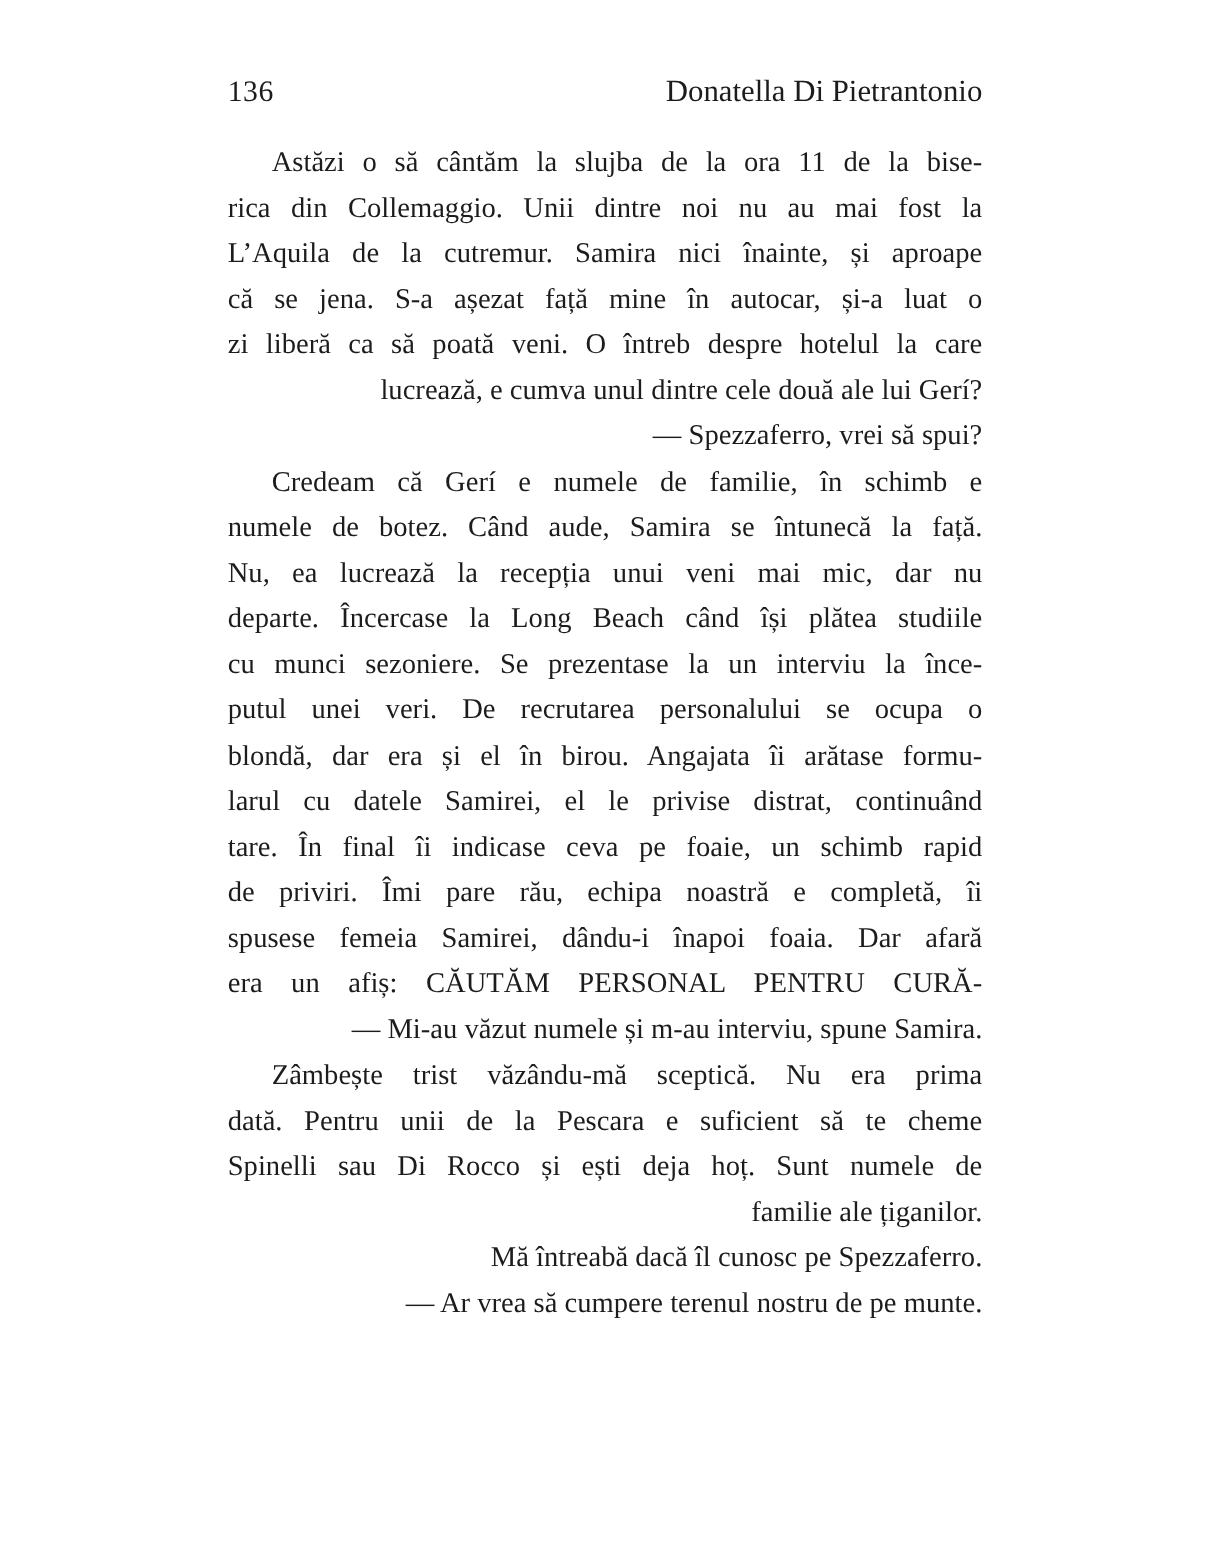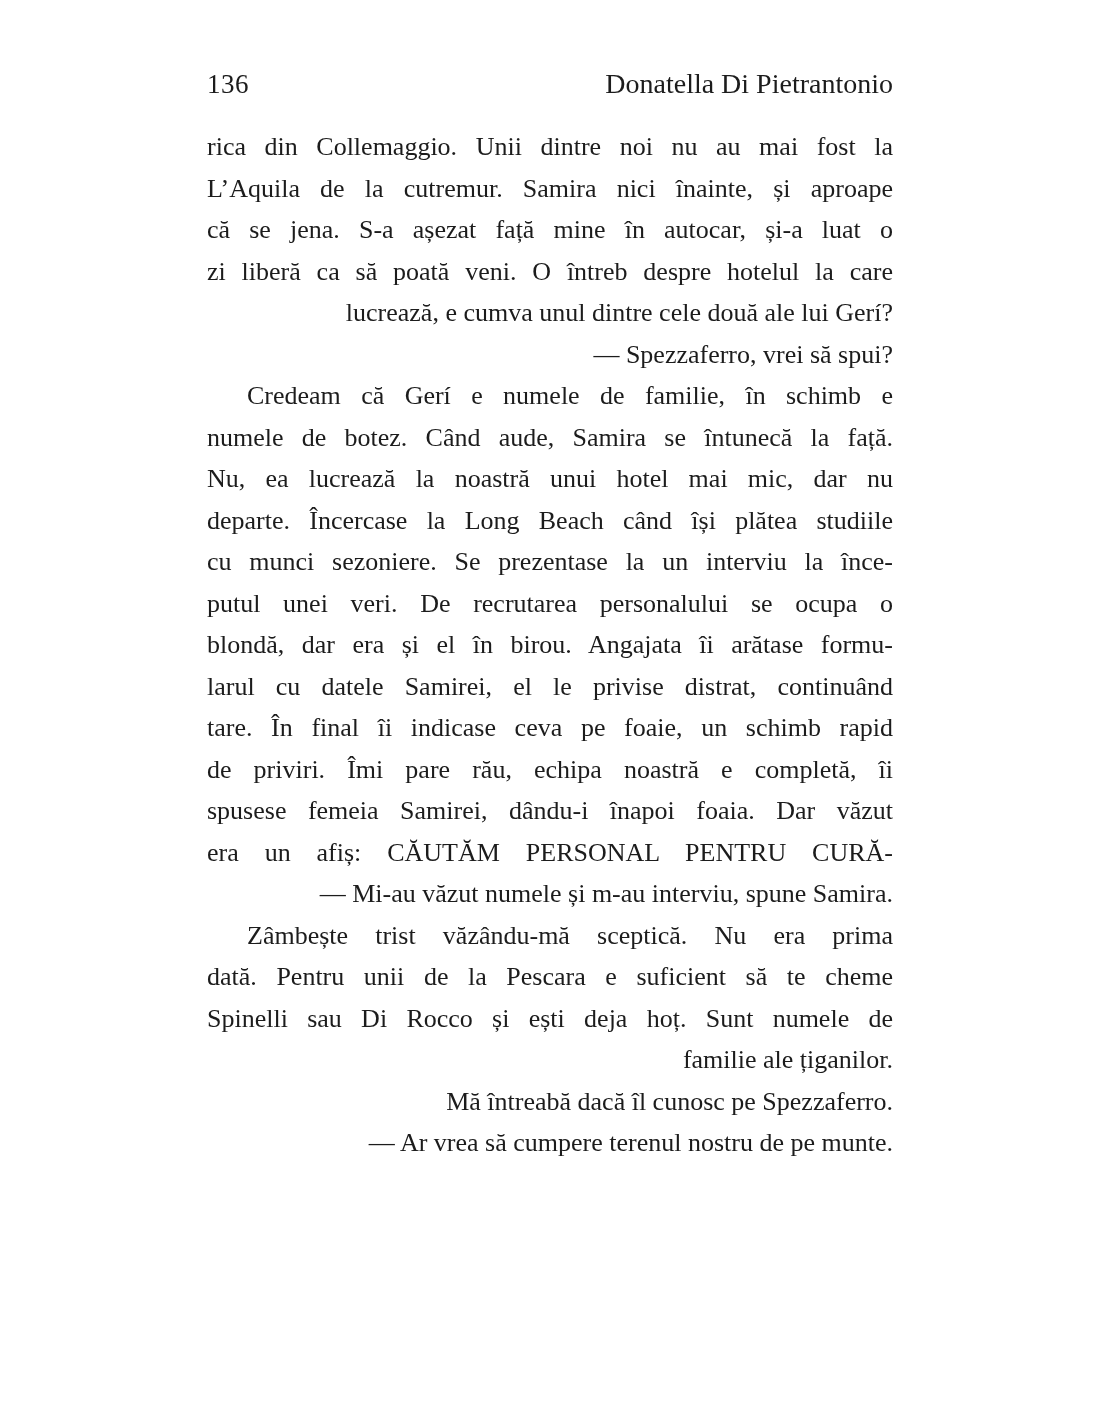--- a/index.html
+++ b/index.html
@@ -58,37 +58,38 @@
 </style>
 </head>
 <body>
 
 <div class="page">
   <div class="header">
     <span class="pagenum">136</span>
     <span class="running">Donatella Di Pietrantonio</span>
   </div>
   <div class="textblock">
+      <div class="line indent justify">Astăzi o să cântăm la slujba de la ora 11 de la bise-</div>
       <div class="line justify">rica din Collemaggio. Unii dintre noi nu au mai fost la</div>
       <div class="line justify">L’Aquila de la cutremur. Samira nici înainte, și aproape</div>
       <div class="line justify">că se jena. S-a așezat față mine în autocar, și-a luat o</div>
       <div class="line justify">zi liberă ca să poată veni. O întreb despre hotelul la care</div>
       <div class="line last">lucrează, e cumva unul dintre cele două ale lui Gerí?</div>
       <div class="line indent last">— Spezzaferro, vrei să spui?</div>
       <div class="line indent justify">Credeam că Gerí e numele de familie, în schimb e</div>
       <div class="line justify">numele de botez. Când aude, Samira se întunecă la față.</div>
-      <div class="line justify">Nu, ea lucrează la noastră unui hotel mai mic, dar nu</div>
+      <div class="line justify">Nu, ea lucrează la recepția unui veni mai mic, dar nu</div>
       <div class="line justify">departe. Încercase la Long Beach când își plătea studiile</div>
       <div class="line justify">cu munci sezoniere. Se prezentase la un interviu la înce-</div>
       <div class="line justify">putul unei veri. De recrutarea personalului se ocupa o</div>
       <div class="line justify">blondă, dar era și el în birou. Angajata îi arătase formu-</div>
       <div class="line justify">larul cu datele Samirei, el le privise distrat, continuând</div>
       <div class="line justify">tare. În final îi indicase ceva pe foaie, un schimb rapid</div>
       <div class="line justify">de priviri. Îmi pare rău, echipa noastră e completă, îi</div>
-      <div class="line justify">spusese femeia Samirei, dându-i înapoi foaia. Dar văzut</div>
+      <div class="line justify">spusese femeia Samirei, dându-i înapoi foaia. Dar afară</div>
       <div class="line justify">era un afiș: CĂUTĂM PERSONAL PENTRU CURĂ-</div>
       <div class="line indent last">— Mi-au văzut numele și m-au interviu, spune Samira.</div>
       <div class="line indent justify">Zâmbește trist văzându-mă sceptică. Nu era prima</div>
       <div class="line justify">dată. Pentru unii de la Pescara e suficient să te cheme</div>
       <div class="line justify">Spinelli sau Di Rocco și ești deja hoț. Sunt numele de</div>
       <div class="line last">familie ale țiganilor.</div>
       <div class="line indent last">Mă întreabă dacă îl cunosc pe Spezzaferro.</div>
       <div class="line indent last">— Ar vrea să cumpere terenul nostru de pe munte.</div>
     </div>
 </div>

